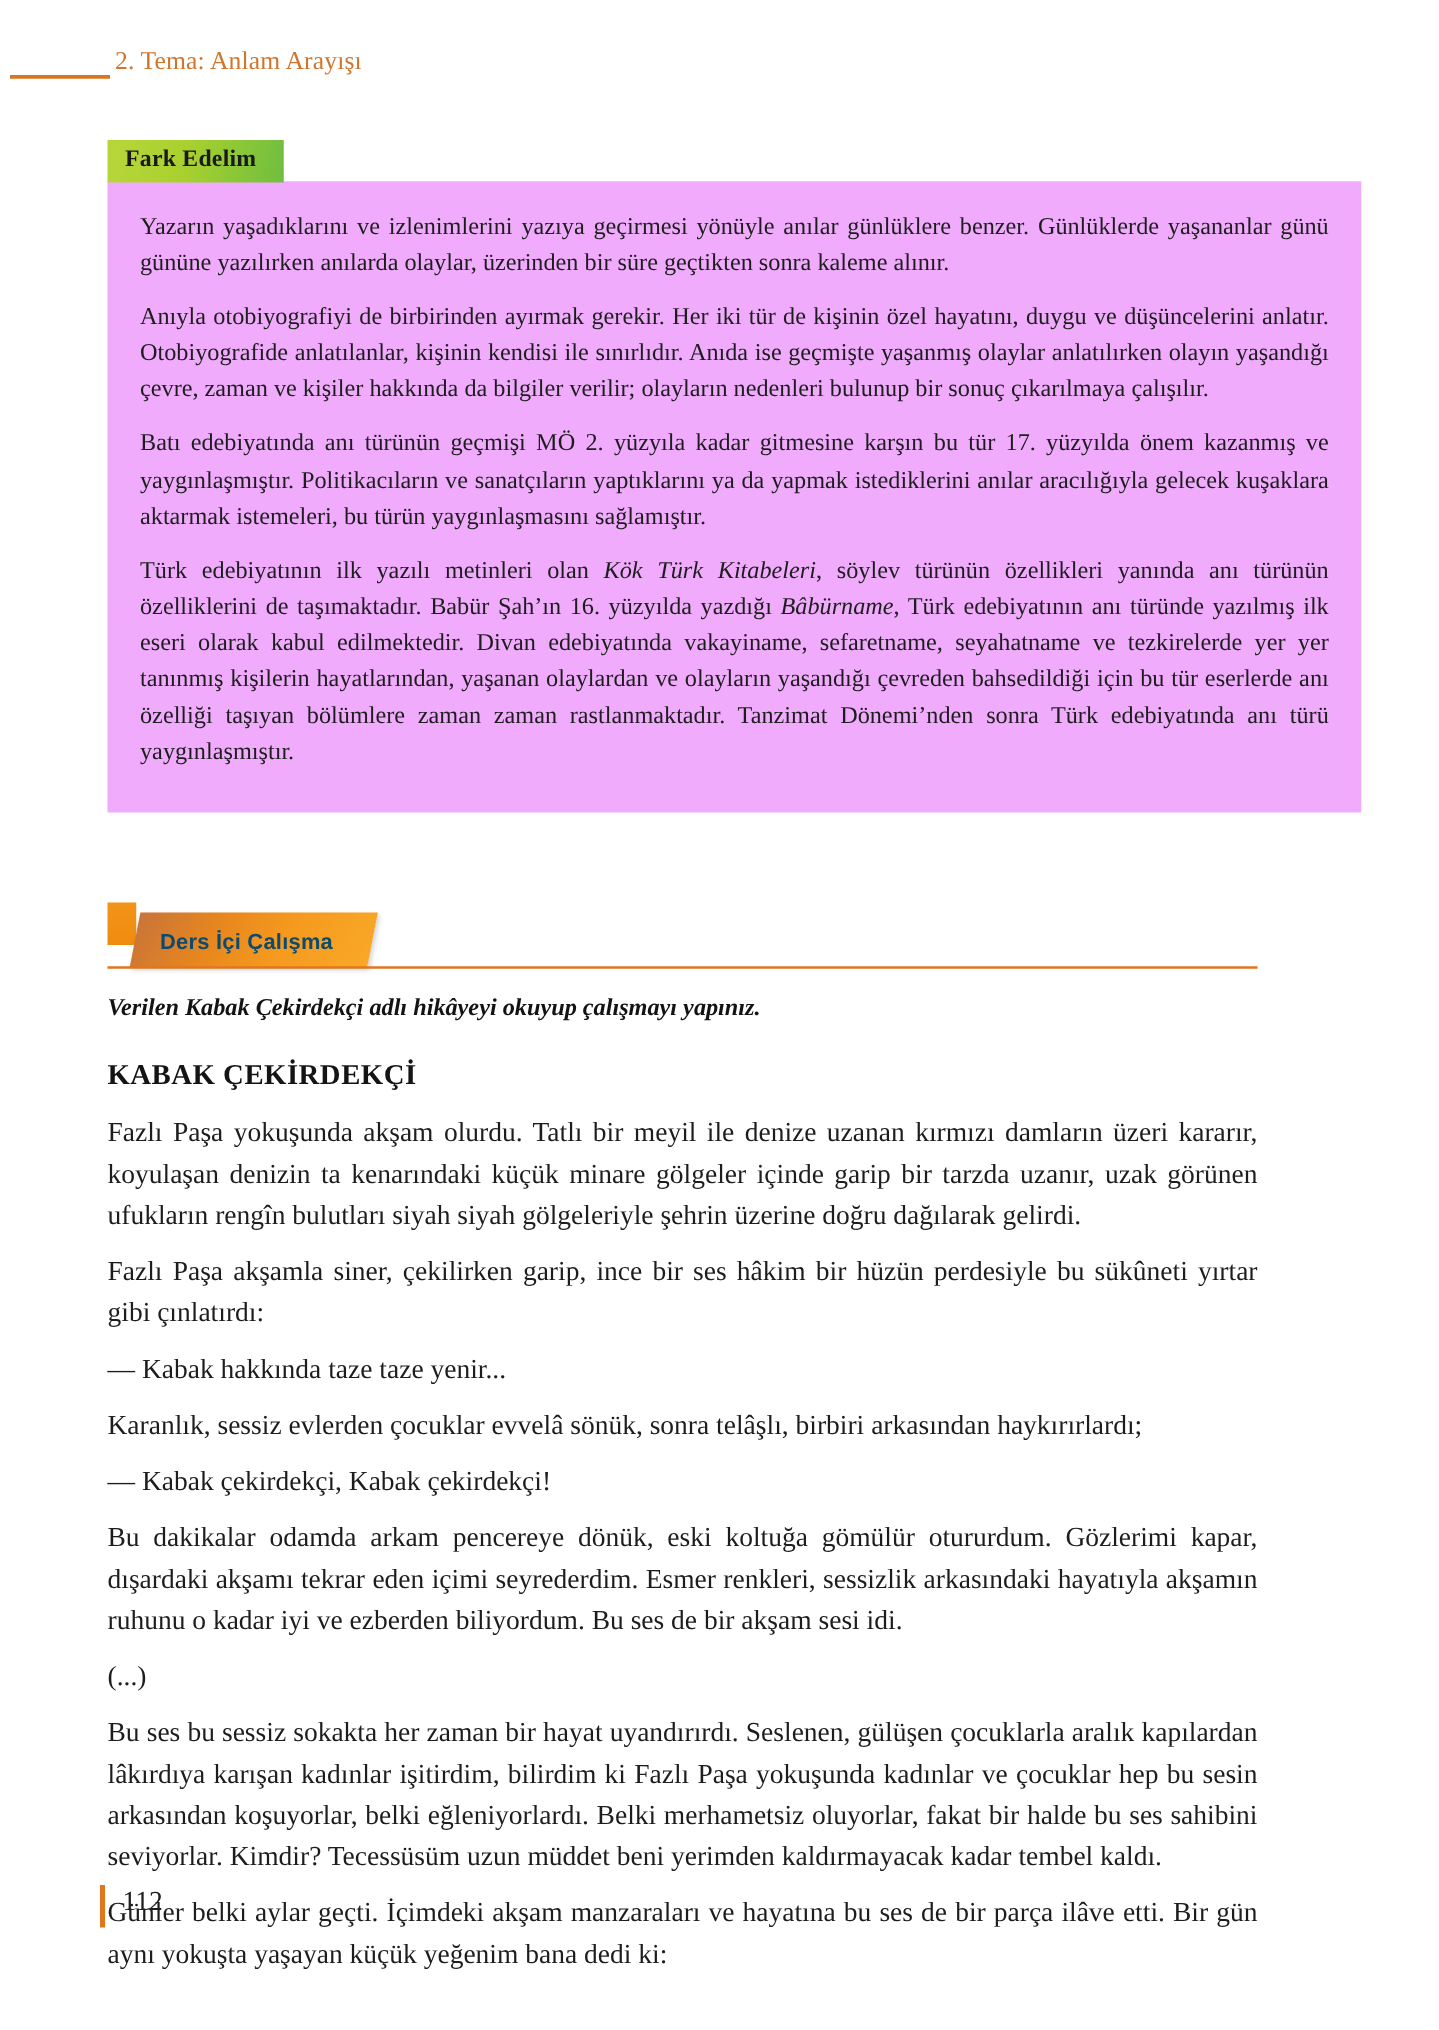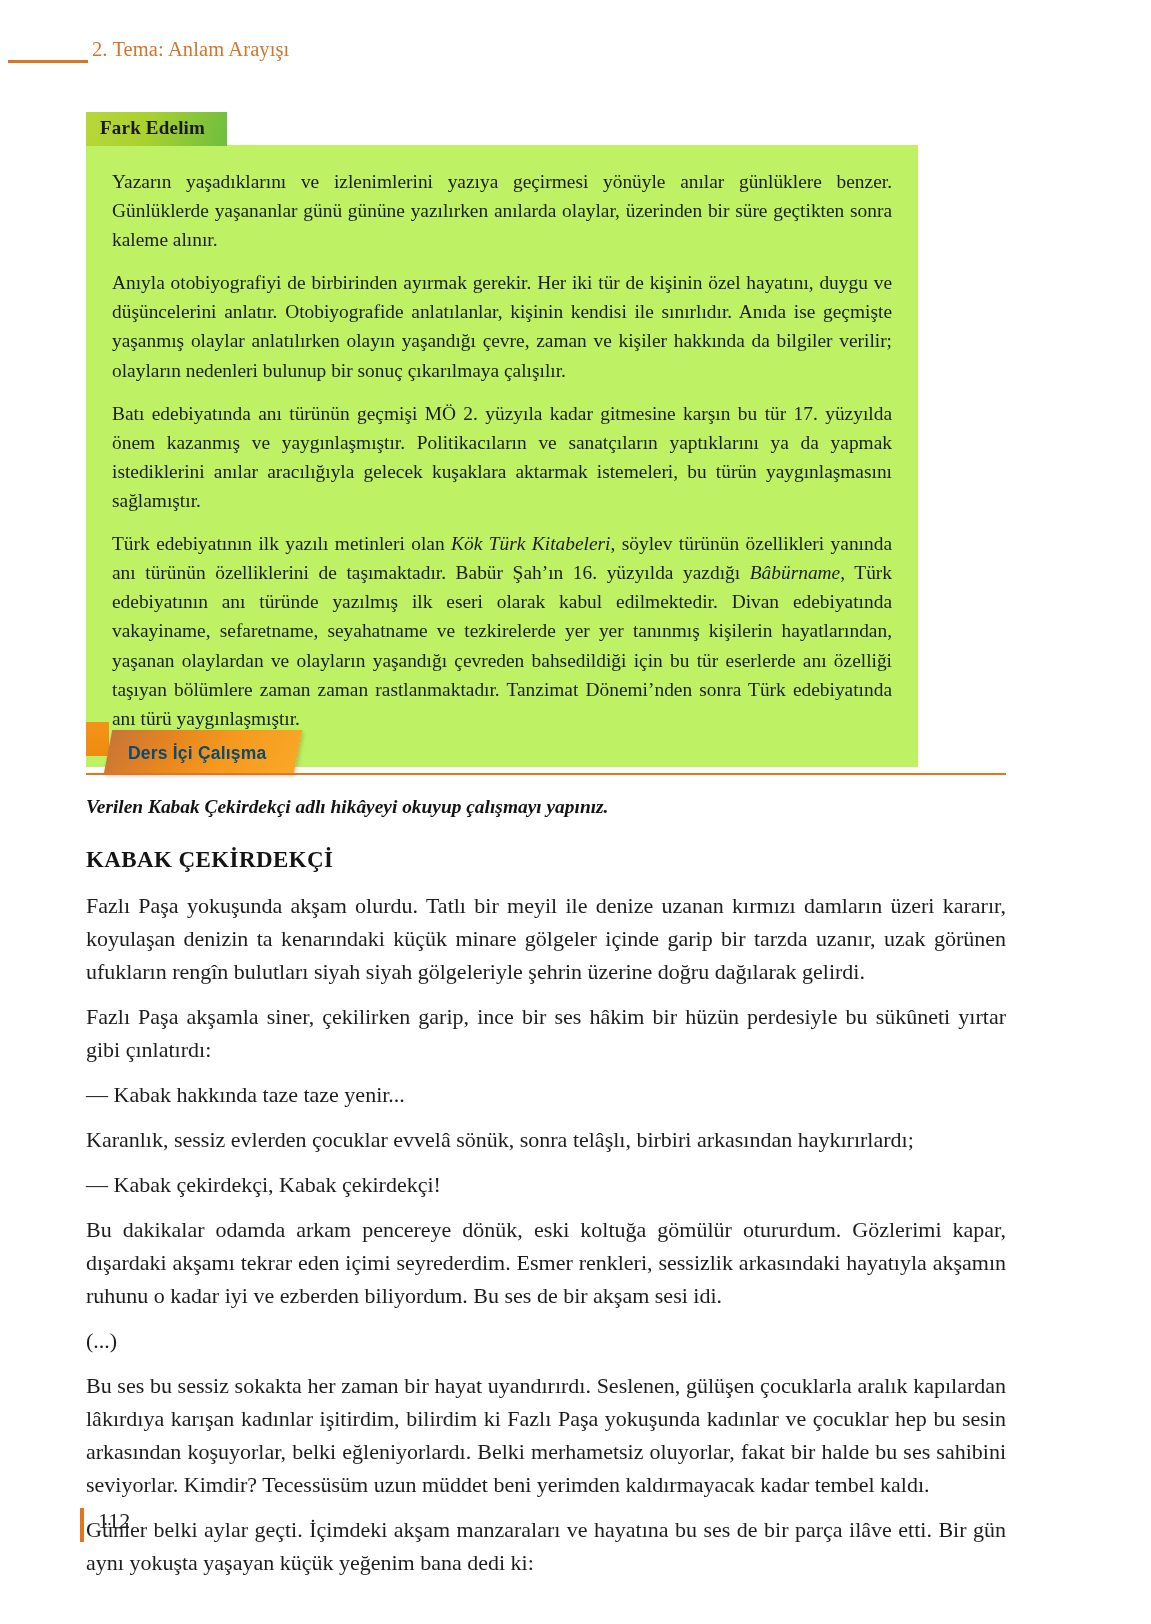--- a/index.html
+++ b/index.html
@@ -48,39 +48,39 @@
     color: #d0762c;
     letter-spacing: 0.1px;
     white-space: nowrap;
   }
 
   
   .info-block {
     position: absolute;
     left: 86px;
     top: 112px;
-    width: 832px;
+    width: 1003px;
   }
   .badge-green {
     position: relative;
     z-index: 3;
     display: inline-block;
     padding: 6px 22px 7px 14px;
     background: linear-gradient(100deg, #b8d63a 0%, #a9d02f 45%, #6fbe3f 100%);
     color: #1a1a1a;
     font-family: "Liberation Serif", "DejaVu Serif", serif;
     font-weight: bold;
     font-size: 19px;
     letter-spacing: 0.2px;
     line-height: 1.1;
   }
   .info-box {
     position: relative;
     margin-top: -1px;
-    background: #bef264;
+    background: #f0abfc;
     padding: 22px 26px 34px 26px;
     box-sizing: border-box;
   }
   .info-box p {
     margin: 0 0 14px 0;
     font-size: 19.4px;
     line-height: 1.5;
     text-align: justify;
     text-justify: inter-word;
     hyphens: manual;

